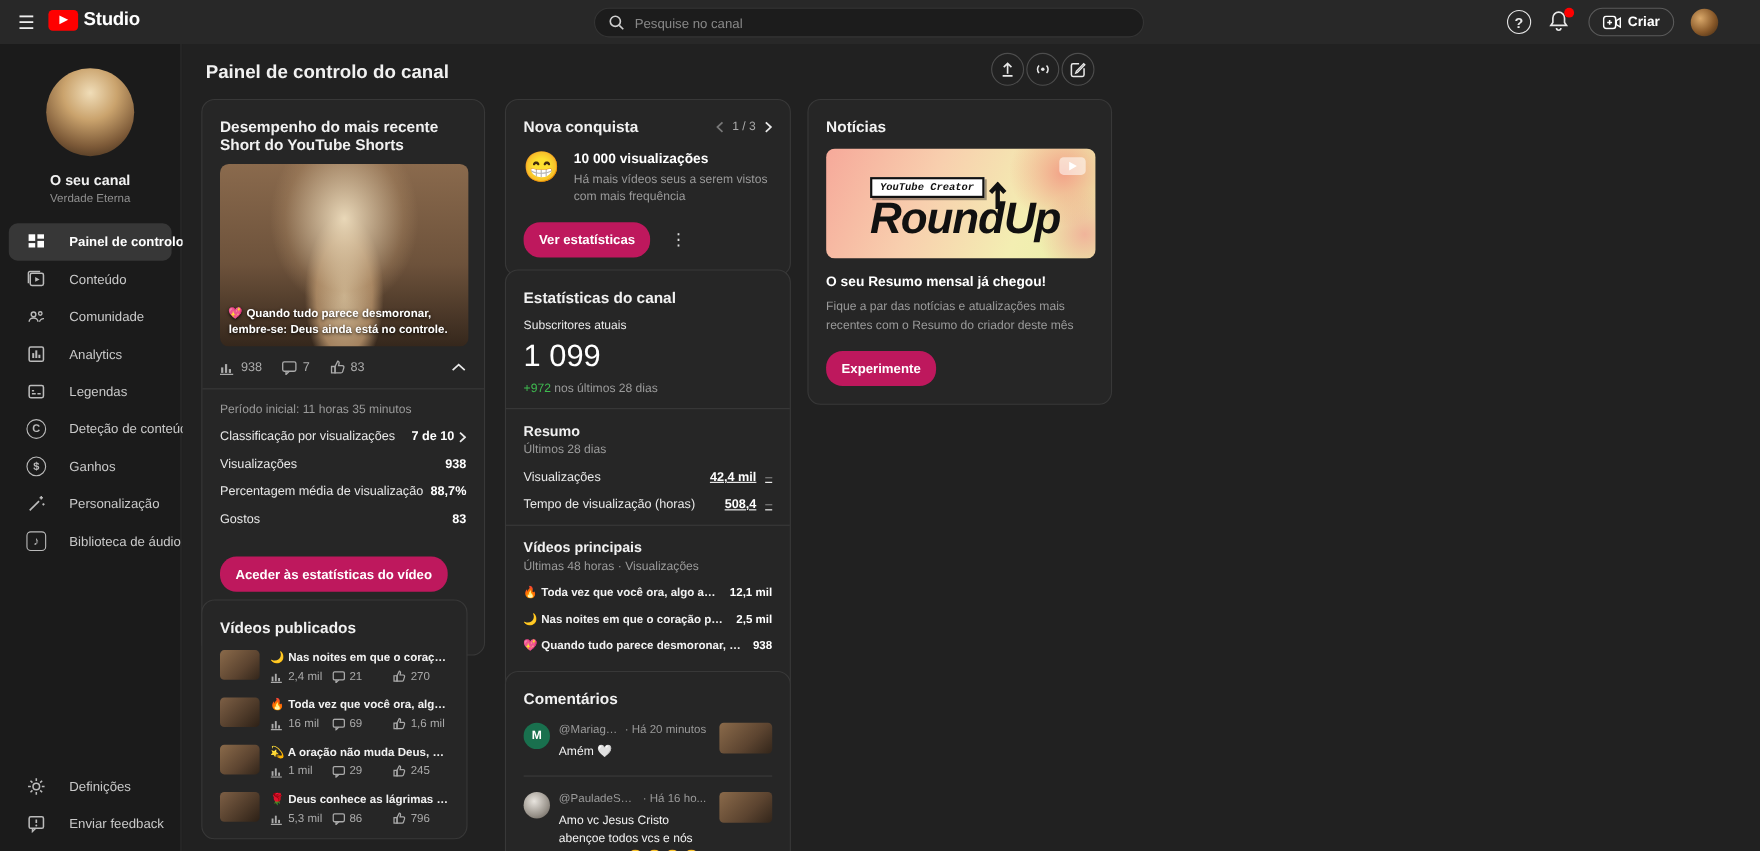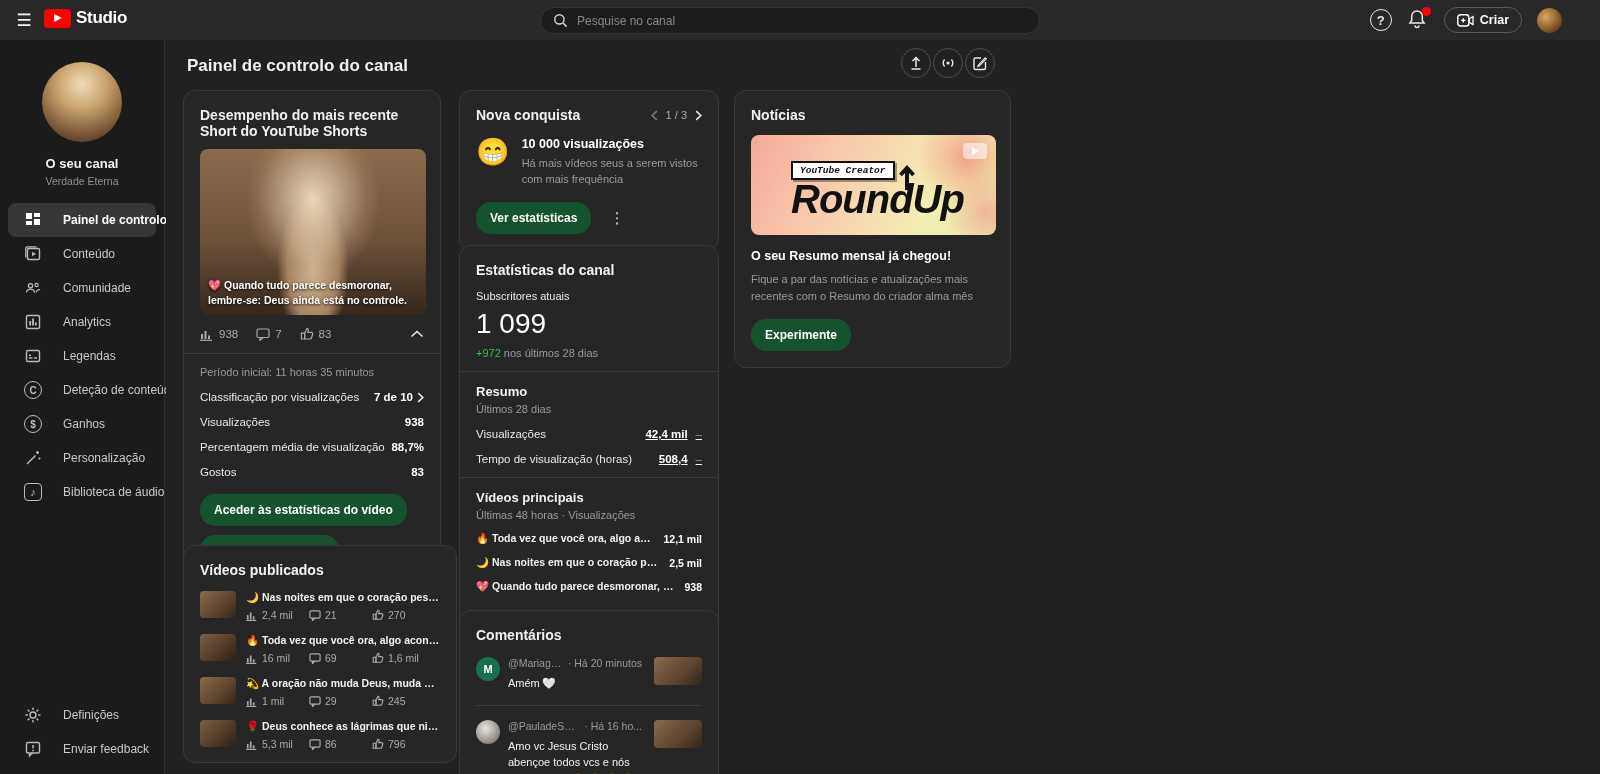--- a/index.html
+++ b/index.html
@@ -52,47 +52,47 @@
   .main { position:absolute; left:166px; top:40px; width:1434px; height:734px; background:#212121; }
   .page-title { position:absolute; left:21px; top:16px; font-size:17px; font-weight:700; color:#f1f1f1; }
   .header-actions { position:absolute; left:735px; top:8px; display:flex; gap:2px; }
   .hact { width:30px; height:30px; border:1px solid #4d4d4d; border-radius:50%; display:flex; align-items:center;
           justify-content:center; cursor:pointer; }
 
   .card { position:absolute; background:#262626; border:1px solid #383838; border-radius:12px; padding:16px; }
   .card-title { font-size:14px; font-weight:700; color:#f1f1f1; }
   .subtle { color:#9a9a9a; font-size:11px; }
   .pill { display:inline-flex; align-items:center; justify-content:center; height:28px; padding:16px 14px;
-          background:#14532d; border-radius:15px; color:#fff; font-size:12px; font-weight:700; cursor:pointer;
+          background:#be185d; border-radius:15px; color:#fff; font-size:12px; font-weight:700; cursor:pointer;
           border:none; font-family:"Liberation Sans", sans-serif; white-space:nowrap; }
   .divider { height:1px; background:#3a3a3a; margin:12px -16px; }
 
   
   .col1-card1 { left:17px;  top:50px;  width:258px; }
-  .col1-card2 { left:17px;  top:505px; width:274px; height:218px; }
+  .col1-card2 { left:17px;  top:505px; width:242px; height:218px; }
   .col2-card1 { left:293px; top:50px;  width:260px; }
   .col2-card2 { left:293px; top:205px; width:260px; }
   .col2-card3 { left:293px; top:570px; width:260px; height:230px; }
   .col3-card1 { left:568px; top:50px;  width:277px; }
 
   
   .short-thumb { margin-top:10px; width:226px; height:166px; border-radius:8px; position:relative; overflow:hidden;
     background:
       radial-gradient(90px 110px at 50% 30%, rgba(244,228,196,.9), rgba(190,155,115,.25) 60%, transparent 75%),
       radial-gradient(46px 95px at 50% 72%, #cdb794 0%, #a3825f 55%, transparent 78%),
       linear-gradient(180deg, #8a6a4d 0%, #6d523b 55%, #35271c 100%); }
   .short-cap { position:absolute; left:8px; right:8px; bottom:7px; font-size:10.5px; font-weight:700; color:#fff;
                line-height:1.45; text-shadow:0 1px 3px rgba(0,0,0,.9); }
   .mini-stats { display:flex; align-items:center; gap:6px; margin-top:12px; color:#aaa; font-size:11.5px; }
   .mini-stats .grp { display:flex; align-items:center; gap:5px; margin-right:12px; }
   .collapse { margin-left:auto; cursor:pointer; display:flex; }
   .kv-row { display:flex; align-items:center; justify-content:space-between; font-size:11.5px; color:#e8e8e8;
             margin-top:13px; }
   .kv-row .val { font-weight:700; color:#fff; display:flex; align-items:center; gap:4px; }
-  .btn-stack { margin-top:16px; display:flex; flex-direction:column; align-items:flex-start; gap:9px; }
+  .btn-stack { margin-top:28px; display:flex; flex-direction:column; align-items:flex-start; gap:9px; }
 
   
   .pv-item { display:flex; gap:10px; margin-top:13px; cursor:pointer; }
   .pv-thumb { flex:0 0 36px; height:27px; border-radius:4px;
               background:linear-gradient(135deg,#8a6a4a,#5c4430 60%,#32251a); }
   .pv-thumb.v2 { background:linear-gradient(135deg,#7d5f45,#4e3a29 60%,#2c2016); }
   .pv-body { flex:1; min-width:0; }
   .pv-title { font-size:10.5px; font-weight:700; color:#f1f1f1; white-space:nowrap; overflow:hidden;
               text-overflow:ellipsis; }
   .pv-stats { display:flex; align-items:center; gap:5px; color:#aaa; font-size:10.5px; margin-top:5px; }
@@ -635,16 +635,16 @@
     <div class="card-title">Notícias</div>
     <div class="news-banner">
       <span class="news-play"></span>
       <span class="news-tag">YouTube Creator</span>
       <span class="news-word">RoundUp</span>
       <svg class="news-arrow" width="18" height="26" viewBox="0 0 18 26">
         <path d="M9 25 V4 M2.5 10 9 3 15.5 10" fill="none" stroke="#111" stroke-width="4"></path>
       </svg>
     </div>
     <div class="news-headline">O seu Resumo mensal já chegou!</div>
-    <div class="news-desc">Fique a par das notícias e atualizações mais recentes com o Resumo do criador alma mês</div>
+    <div class="news-desc">Fique a par das notícias e atualizações mais recentes com o Resumo do criador deste mês</div>
     <button class="pill news-btn">Experimente</button>
   </div>
 </div>
 
 </body></html>

